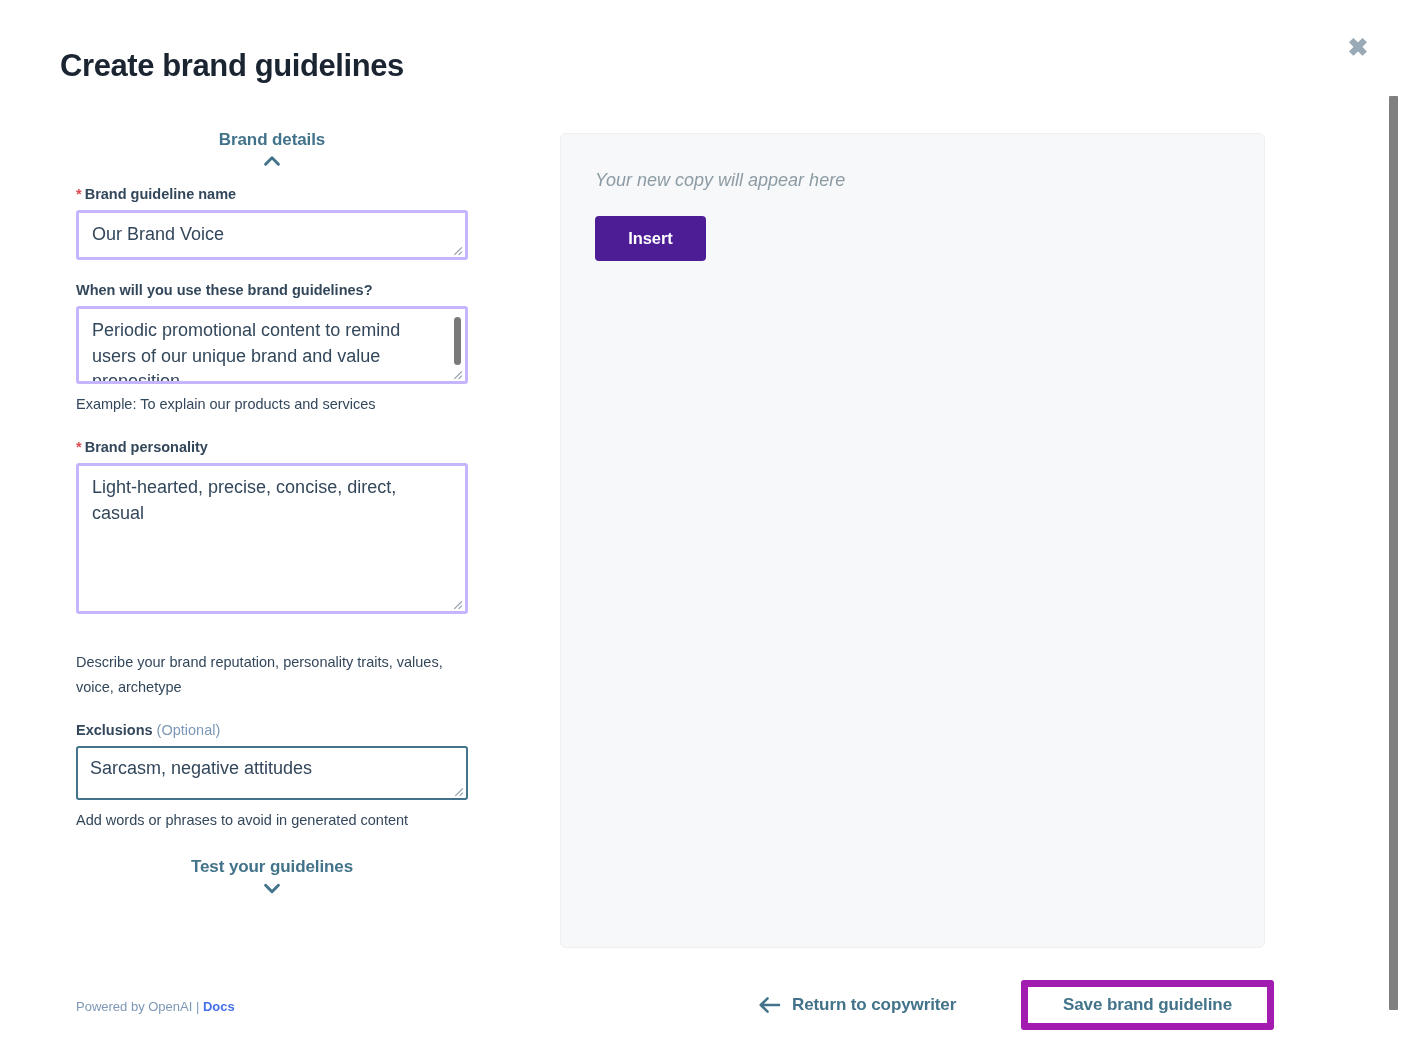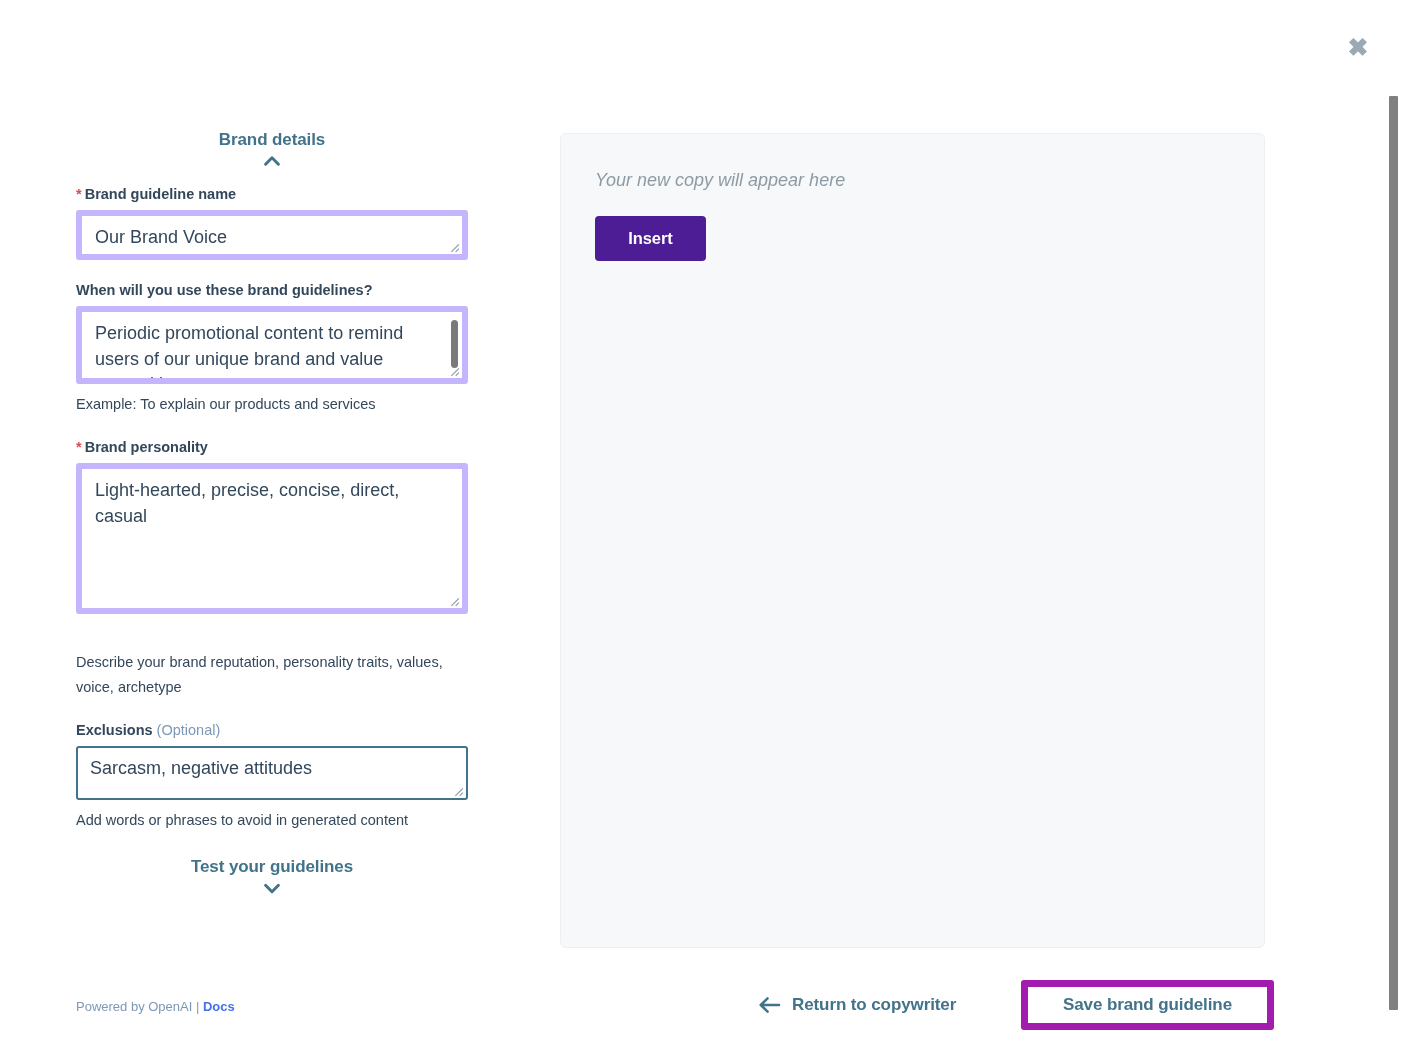--- a/index.html
+++ b/index.html
@@ -83,21 +83,21 @@
     margin-right: 3px;
   }
   .optional {
     font-weight: 400;
     color: #7c98b6;
   }
 
   .ta {
     position: relative;
     width: 392px;
-    border: 6px solid #c4b5fd;
+    border: 3px solid #c4b5fd;
     border-radius: 3px;
     background: #ffffff;
     font-size: 18px;
     color: #33475b;
     line-height: 25.5px;
     padding: 9px 13px 9px 13px;
     overflow: hidden;
   }
   .ta .val { white-space: pre-wrap; }
   .ta.focused {
@@ -231,20 +231,21 @@
     background: #808080;
     border-radius: 1px;
     cursor: pointer;
   }
 </style>
 </head>
 <body>
 
 <div id="app">
 
+  <div class="page-title">Create brand guidelines</div>
 
   <div class="close-icon">✖</div>
 
   <div class="form-col">
 
     <div class="accordion-head">
       <span class="accordion-title">Brand details</span>
       <span class="chev">
         <svg viewBox="0 0 24 24" width="22" height="22" fill="none" stroke="currentColor" stroke-width="3.2" stroke-linecap="round" stroke-linejoin="round">
           <polyline points="5,15.5 12,8.5 19,15.5"></polyline>

